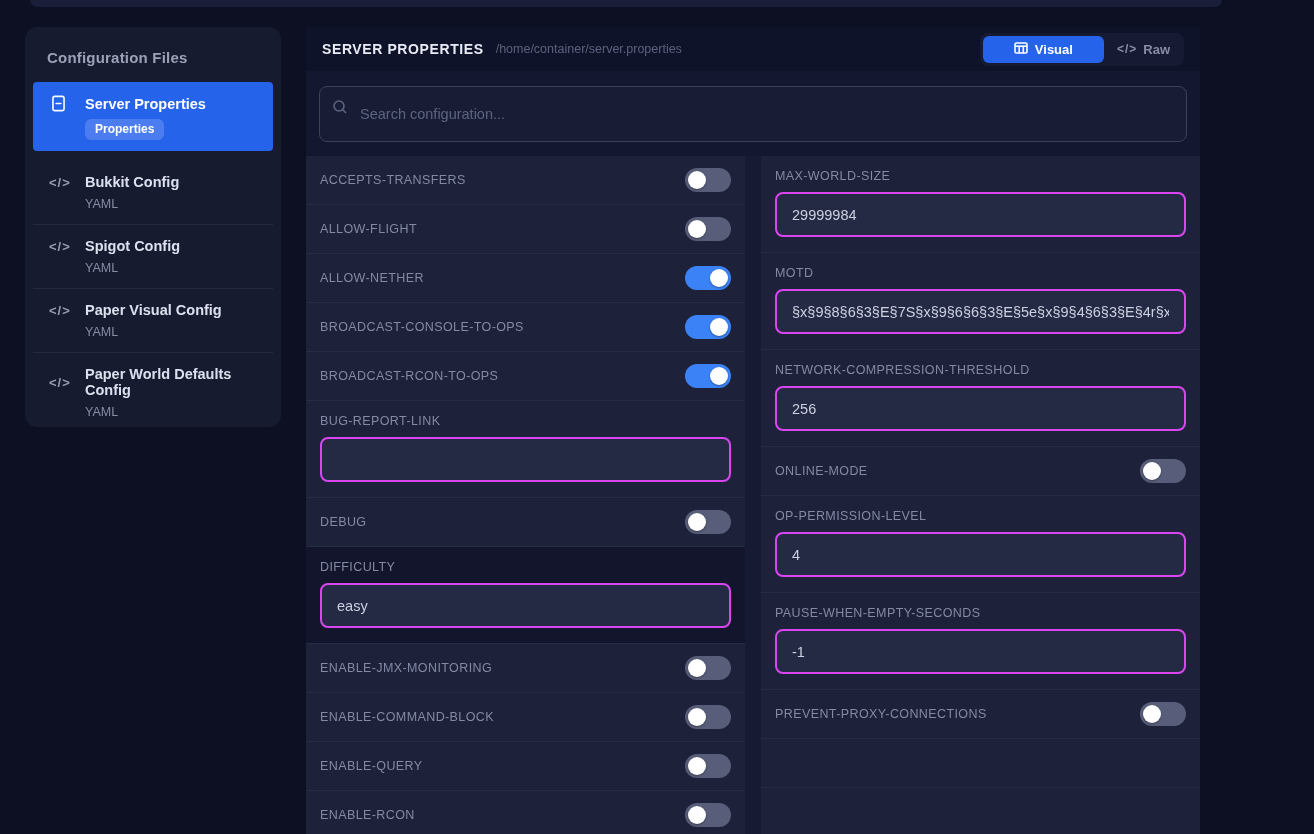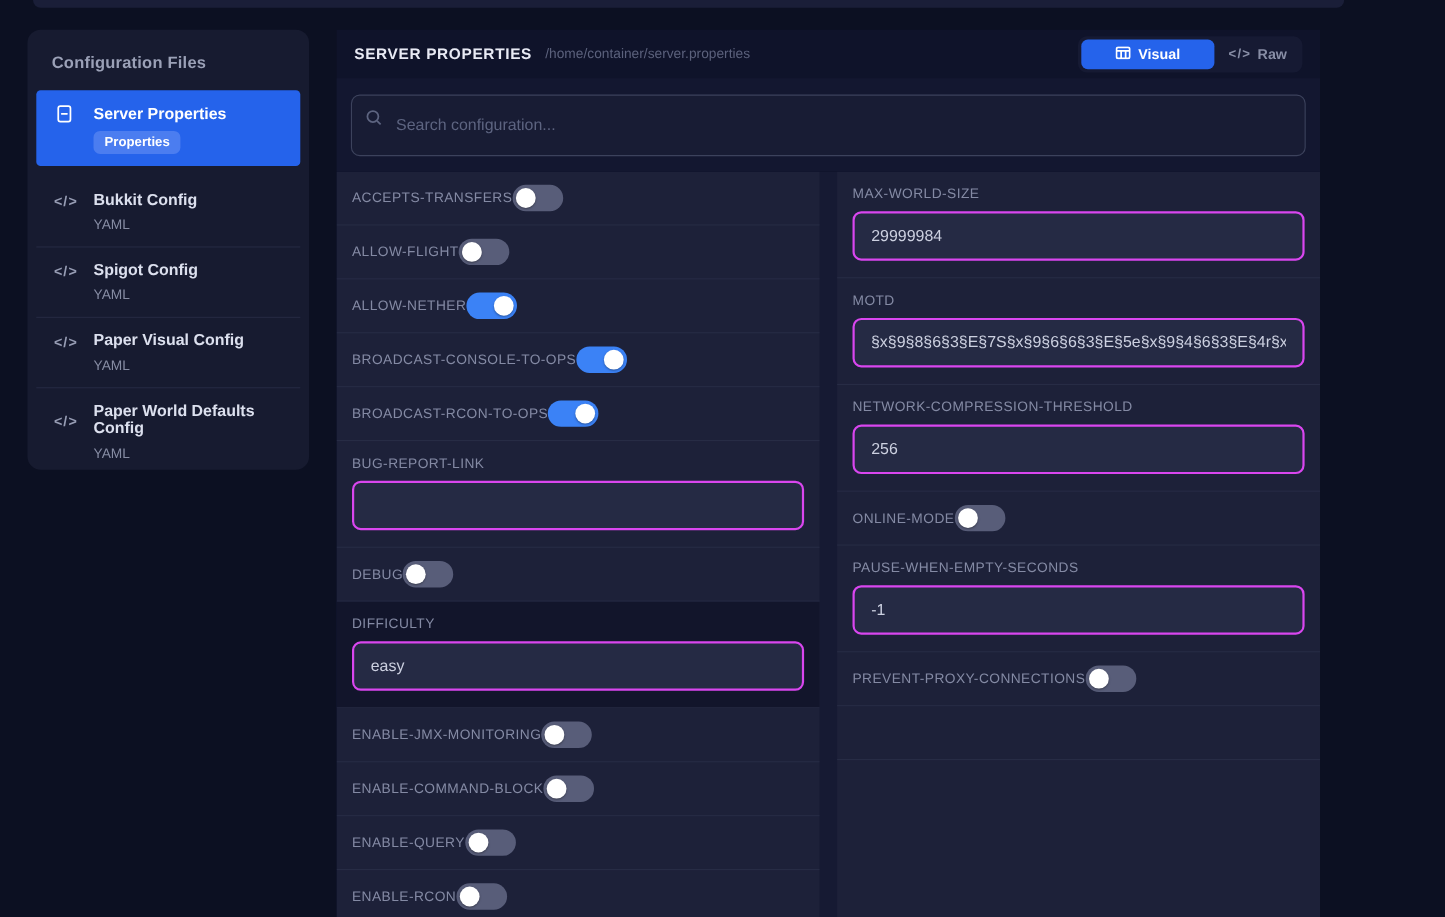--- a/index.html
+++ b/index.html
@@ -78,21 +78,21 @@
     border-radius:8px; padding:0 14px 0 40px; color:#c9cede; font-size:14.5px;
     font-family:inherit; outline:none;
   }
   .search-input::placeholder{ color:#5d6480; }
 
   .settings{ flex:1; display:flex; gap:16px; background:#161a33; overflow:hidden; }
   .col{ flex:1; background:#1d2139; display:flex; flex-direction:column; }
 
   .row{ border-bottom:1px solid #272c45; flex:none; }
   .toggle-row{
-    height:49px; display:flex; align-items:center; justify-content:flex-start;
+    height:49px; display:flex; align-items:center; justify-content:space-between;
     padding:0 14px;
   }
   .input-row{ padding:13px 14px 15px; }
   .row .key{
     color:#848aa4; font-size:12.5px; letter-spacing:.4px; font-weight:400;
   }
   .input-row .key{ display:block; margin-bottom:9px; }
   .field{
     width:100%; height:45px; background:#252a44; border:2px solid #d946ef;
     border-radius:8px; padding:0 15px; color:#ccd0e0; font-size:14.5px;
@@ -266,20 +266,21 @@
       <div class="col" id="col-right">
           <div class="row input-row"><span class="key">MAX-WORLD-SIZE</span><input class="field" type="text" value="29999984" style=""></div>
           <div class="row input-row"><span class="key">MOTD</span><input class="field" type="text" value="§x§9§8§6§3§E§7S§x§9§6§6§3§E§5e§x§9§4§6§3§E§4r§x§9§2§6§3§E" style=""></div>
           <div class="row input-row"><span class="key">NETWORK-COMPRESSION-THRESHOLD</span><input class="field" type="text" value="256" style=""></div>
           <div class="row toggle-row">
             <span class="key">ONLINE-MODE</span>
             <div class="toggle off">
               <span class="knob"></span>
             </div>
           </div>
+          <div class="row input-row"><span class="key">OP-PERMISSION-LEVEL</span><input class="field" type="text" value="4" style=""></div>
           <div class="row input-row"><span class="key">PAUSE-WHEN-EMPTY-SECONDS</span><input class="field" type="text" value="-1" style=""></div>
           <div class="row toggle-row">
             <span class="key">PREVENT-PROXY-CONNECTIONS</span>
             <div class="toggle off">
               <span class="knob"></span>
             </div>
           </div>
           <div class="row toggle-row"></div>
         </div>
     </div>

